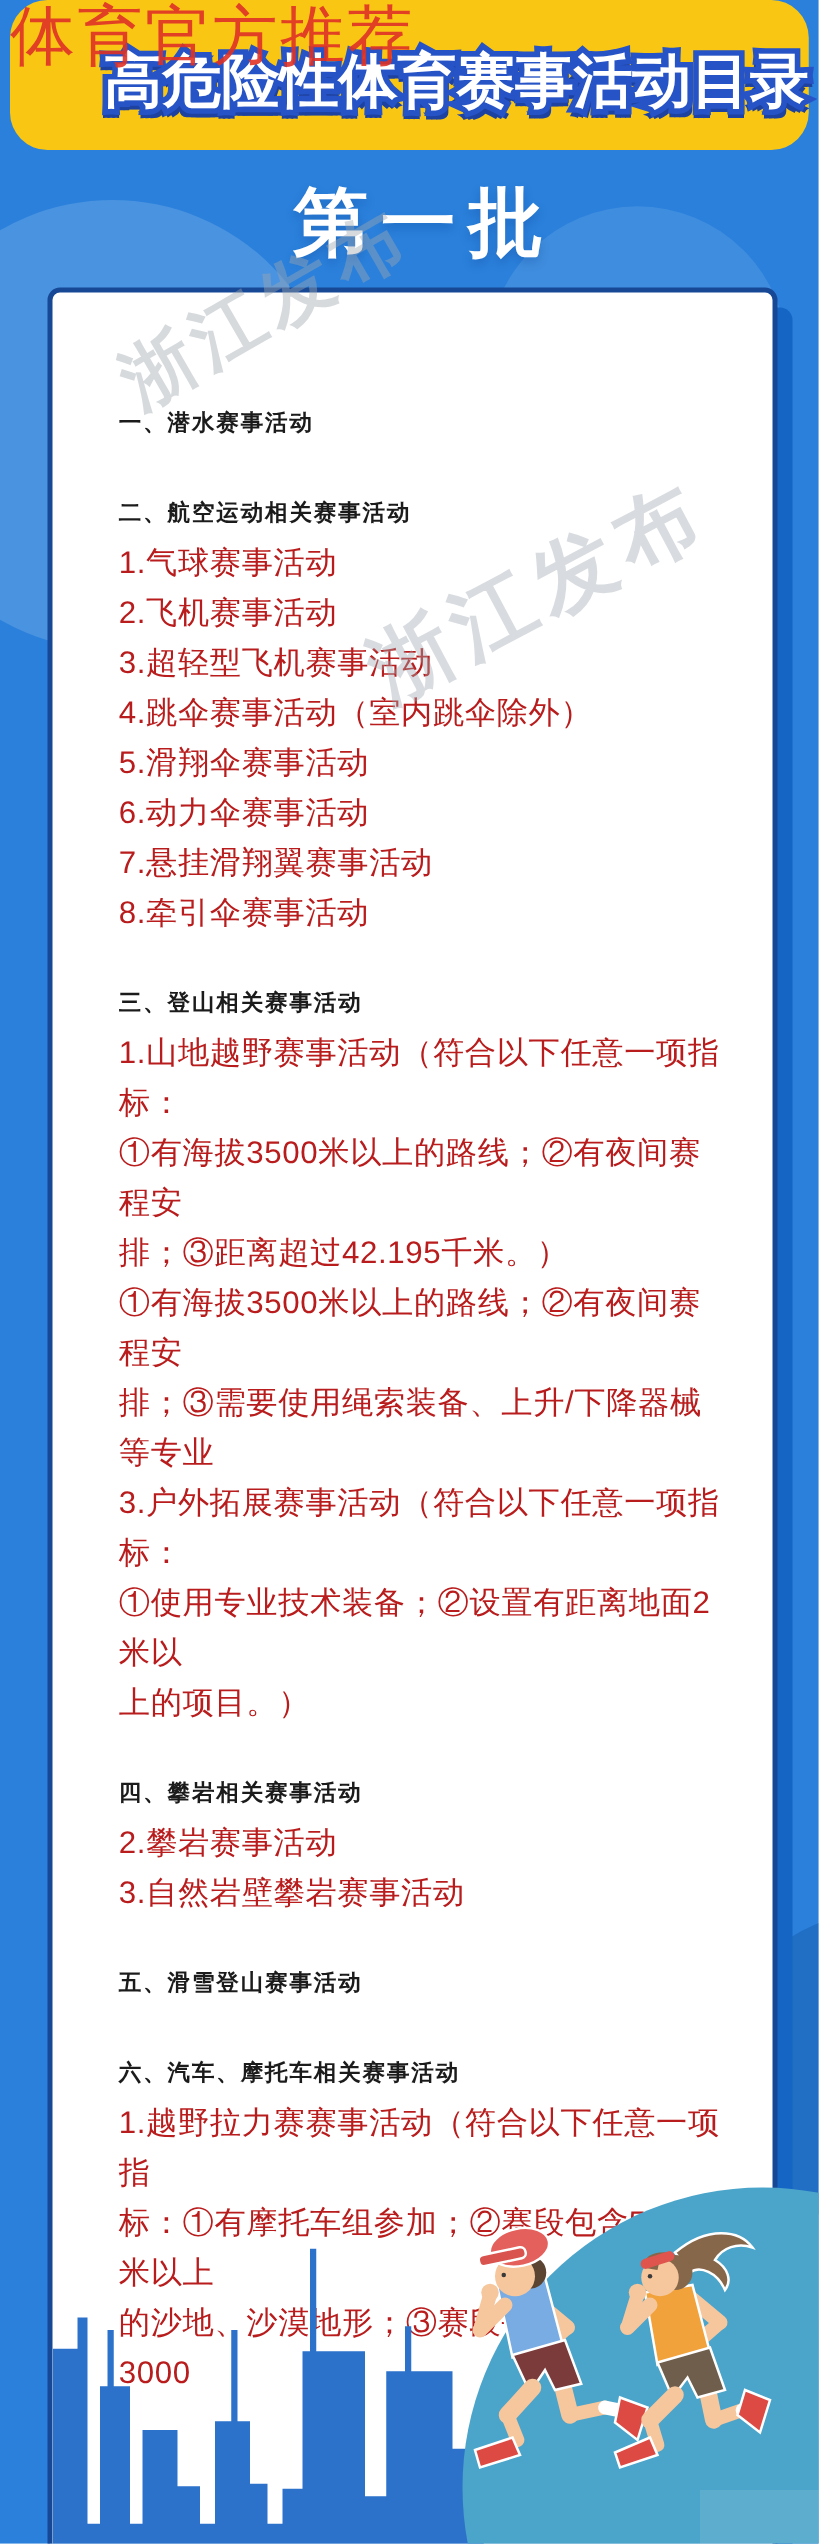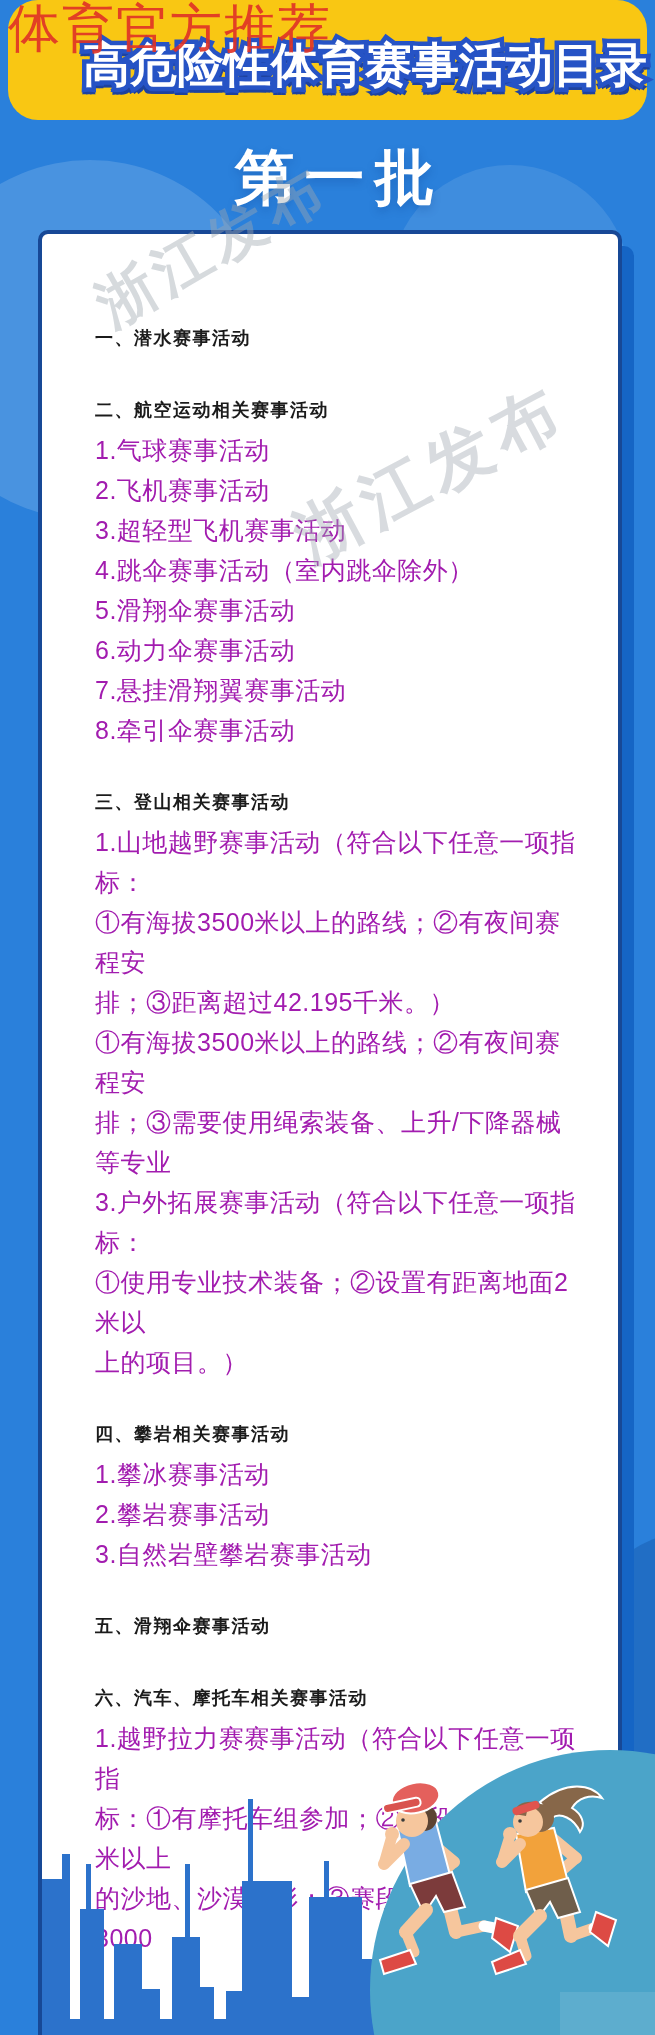--- a/index.html
+++ b/index.html
@@ -67,21 +67,21 @@
     overflow:hidden;z-index:3;
   }
   .card-sections{padding:84px 36px 0 53px;}
   .section{margin:0;}
   .section .heading{
     font-size:18px;font-weight:800;color:#1B1B1B;
     line-height:40px;margin-top:32px;letter-spacing:1.5px;
   }
   .section:first-child .heading{margin-top:0;}
   .section .line{
-    font-size:25px;color:#a21caf;line-height:40px;letter-spacing:0.5px;font-weight:500;
+    font-size:25px;color:#b91c1c;line-height:40px;letter-spacing:0.5px;font-weight:500;
   }
 
   
   .skyline{position:absolute;left:0px;bottom:0px;z-index:1;}
 
   
   .teal-circle{
     position:absolute;left:370px;top:1750px;width:480px;height:480px;
     border-radius:50%;background:#4BA4C9;z-index:5;
   }
@@ -122,26 +122,25 @@
           <div class="line">①有海拔3500米以上的路线；②有夜间赛程安</div>
           <div class="line">排；③距离超过42.195千米。）</div>
           <div class="line">①有海拔3500米以上的路线；②有夜间赛程安</div>
           <div class="line">排；③需要使用绳索装备、上升/下降器械等专业</div>
           <div class="line">3.户外拓展赛事活动（符合以下任意一项指标：</div>
           <div class="line">①使用专业技术装备；②设置有距离地面2米以</div>
           <div class="line">上的项目。）</div>
         </div>
         <div class="section">
           <div class="heading">四、攀岩相关赛事活动</div>
-          <div class="line">1.攀冰赛事活动</div>
           <div class="line">2.攀岩赛事活动</div>
           <div class="line">3.自然岩壁攀岩赛事活动</div>
         </div>
         <div class="section">
-          <div class="heading">五、滑翔伞赛事活动</div>
+          <div class="heading">五、滑雪登山赛事活动</div>
         </div>
         <div class="section">
           <div class="heading">六、汽车、摩托车相关赛事活动</div>
           <div class="line">1.越野拉力赛赛事活动（符合以下任意一项指</div>
           <div class="line">标：①有摩托车组参加；②赛段包含50千米以上</div>
           <div class="line">的沙地、沙漠地形；③赛段平均海拔高于3000</div>
         </div>
       </div>
 
     <svg class="skyline" width="350" height="285" viewBox="0 0 350 285">

